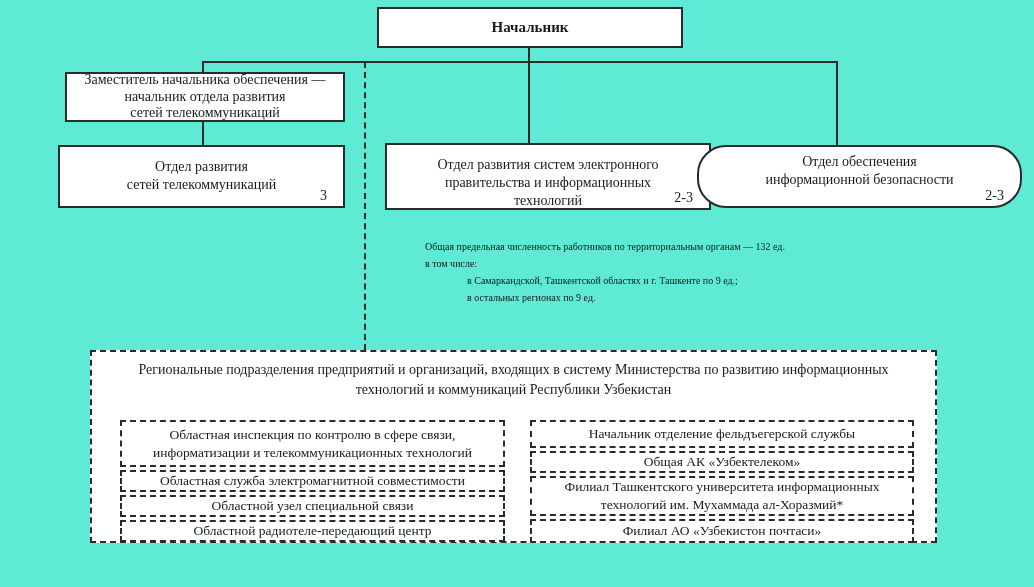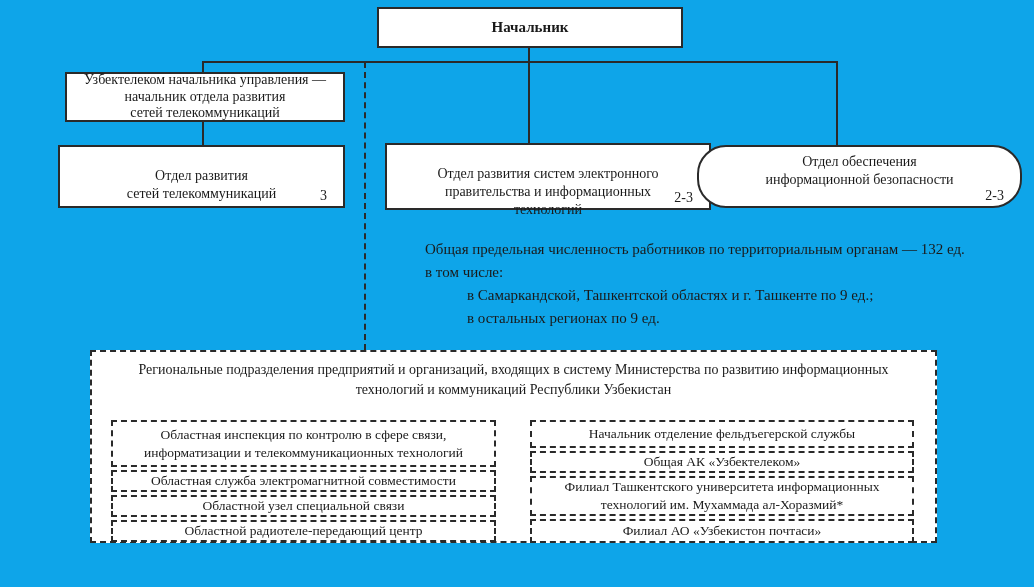--- a/index.html
+++ b/index.html
@@ -2,62 +2,62 @@
 <html><head>
 <meta charset="utf-8">
 <style>
   * { margin:0; padding:0; box-sizing:border-box; }
   html,body { background:#ffffff; }
   body {
     width:1034px; height:587px;
     font-family:"Liberation Serif","DejaVu Serif",serif;
     color:#1a1a1a;
   }
-  .page { position:relative; width:1034px; height:587px; background:#0ea5e9; overflow:hidden; }
+  .page { position:relative; width:1034px; height:587px; background:#5eead4; overflow:hidden; }
 
   
   .line { position:absolute; background:#2a2a2a; }
   .dline { position:absolute; width:0; border-left:2px dashed #2a2a2a; }
 
   
   .box {
     position:absolute; border:2px solid #2a2a2a; background:#fff;
     display:flex; align-items:center; justify-content:center;
     text-align:center;
   }
   .pre { white-space:pre-line; }
 
   .root-box { left:377px; top:7px; width:306px; height:41px; font-weight:bold; font-size:15px; }
   .deputy-box { left:65px; top:72px; width:280px; height:50px; font-size:14px; line-height:1.18; }
 
   .dept {
     position:absolute; border:2px solid #2a2a2a; background:#fff;
-    text-align:center; font-size:14px; line-height:1.28; padding-top:20px;
+    text-align:center; font-size:14px; line-height:1.28; padding-top:11px;
   }
   .dept-1 { left:58px;  top:145px; width:287px; height:63px; }
   .dept-2 { left:385px; top:143px; width:326px; height:67px; }
   .dept-3 { left:697px; top:145px; width:325px; height:63px; padding-top:6px;border-radius:29px; }
   .dept .num { position:absolute; right:16px; bottom:1px; font-size:14px; }
 
   
-  .summary { position:absolute; left:425px; top:241px; width:575px; font-size:15px; }
+  .summary { position:absolute; left:425px; top:241px; width:575px; font-size:10px; }
   .summary div { margin-bottom:6px; }
   .summary .indent { margin-left:42px; }
 
   
   .region {
     position:absolute; left:90px; top:350px; width:847px; height:193px;
     border:2px dashed #2a2a2a; background:#fff;
   }
   .region-title {
     margin:8px auto 0; width:94%; text-align:center;
     font-size:14px; line-height:1.4;
   }
   .col { position:absolute; display:flex; flex-direction:column; gap:3px; }
-  .col-left  { left:19px;  top:68px; width:385px; }
+  .col-left  { left:28px;  top:68px; width:385px; }
   .col-right { left:438px; top:68px; width:384px; }
   .col .item {
     border:2px dashed #2a2a2a; background:#fff;
     display:flex; align-items:center; justify-content:center;
     text-align:center; font-size:13.5px; line-height:1.3; padding:0 6px;
   }
   .col-left  .item { height:22px; }
   .col-left  .item:nth-child(1) { height:47px; }
   .col-right .item { height:22px; }
   .col-right .item:nth-child(1) { height:28px; }
@@ -74,21 +74,21 @@
   <div class="line" style="left:202px; top:61px; width:2px; height:13px;"></div>
   <div class="line" style="left:836px; top:61px; width:2px; height:86px;"></div>
   <div class="line" style="left:202px; top:121px; width:2px; height:26px;"></div>
   <div class="dline" style="left:364px; top:62px; height:288px;"></div>
 
   <div class="box root-box">
     <span>Начальник</span>
   </div>
 
   <div class="box deputy-box">
-    <span class="pre">Узбектелеком начальника управления —
+    <span class="pre">Заместитель начальника обеспечения —
 начальник отдела развития
 сетей телекоммуникаций</span>
   </div>
 
   <div class="dept dept-1">
     <div class="pre">Отдел развития
 сетей телекоммуникаций</div>
     <div class="num">3</div>
   </div>
   <div class="dept dept-2">

